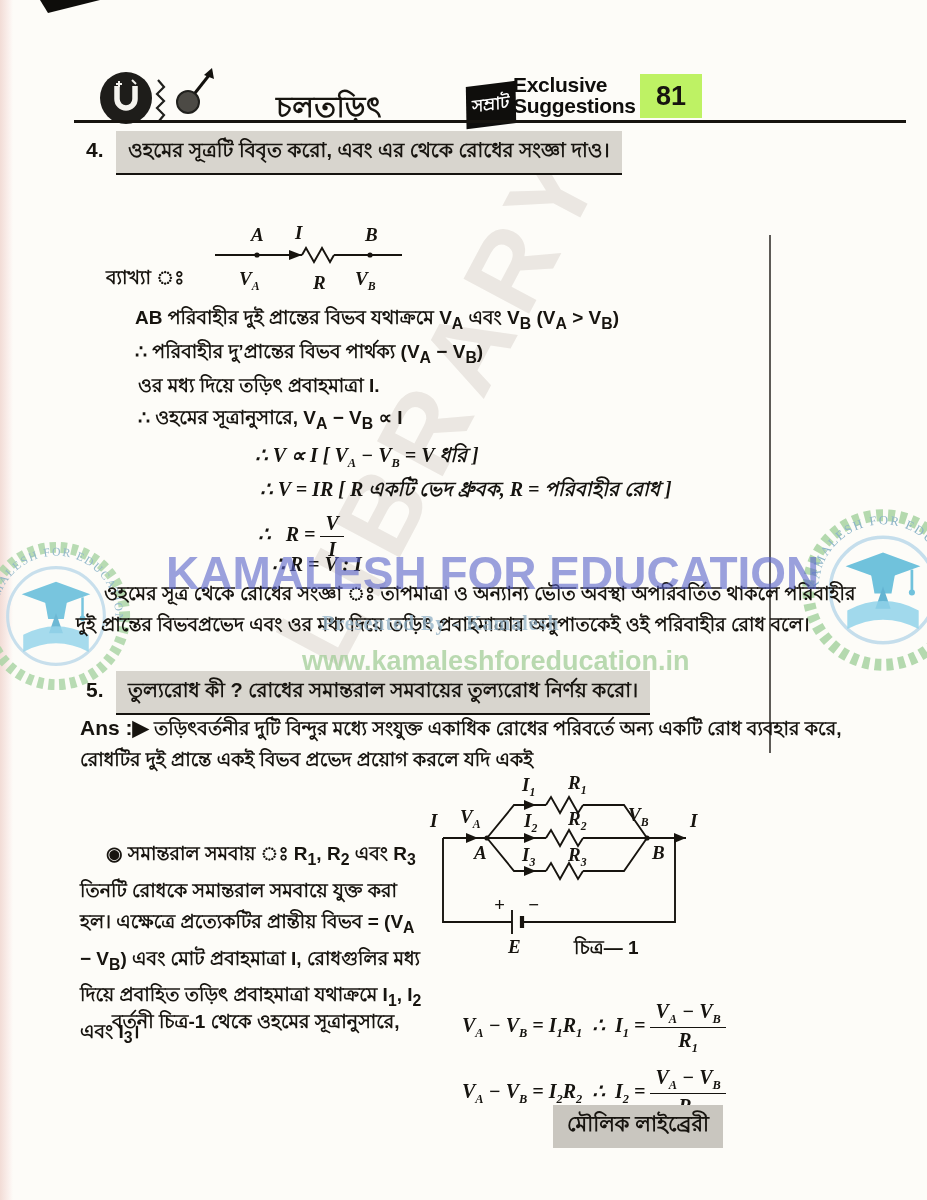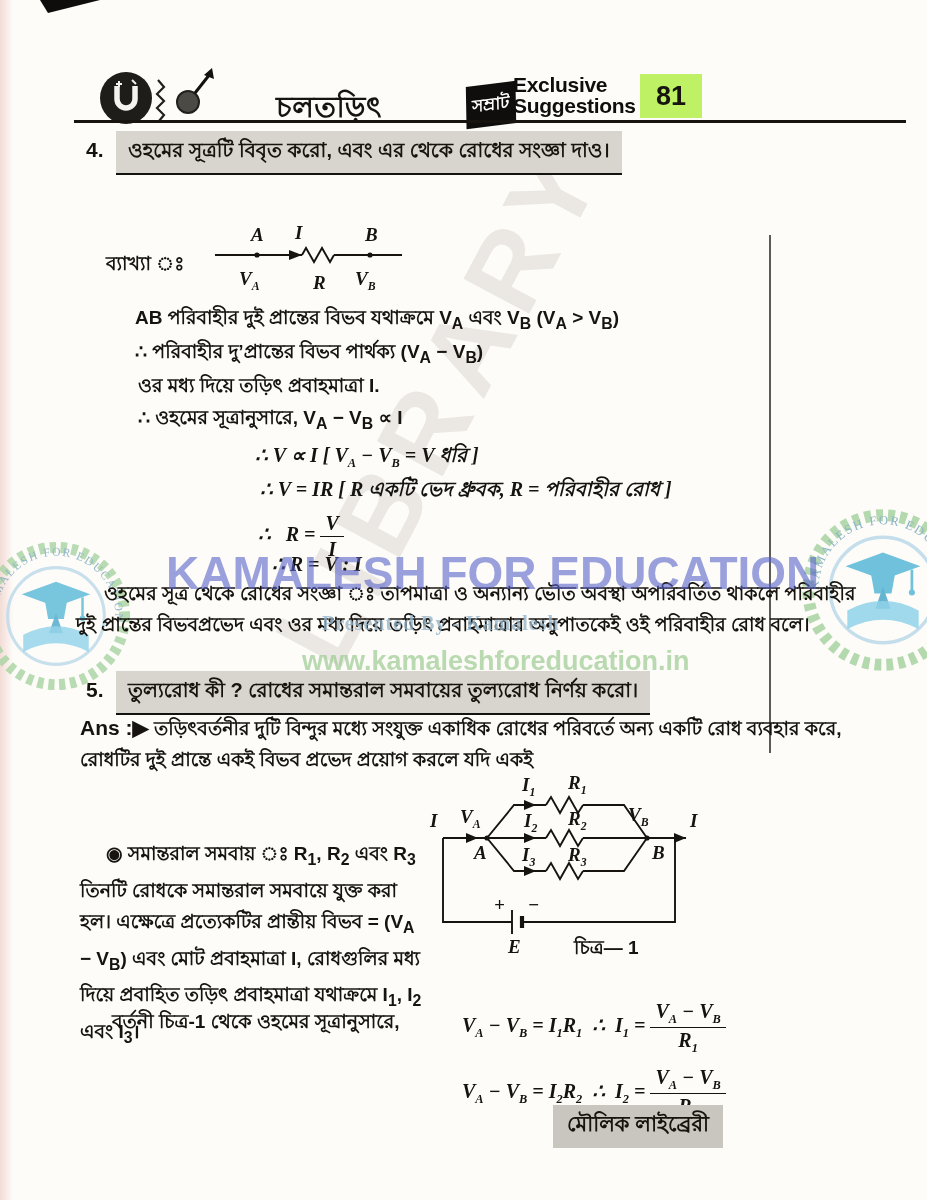--- a/index.html
+++ b/index.html
@@ -117,21 +117,21 @@
     <div>Exclusive</div>
     <div>Suggestions</div>
   </div>
   <div class="abs z2 page-num" style="left:640px;top:74px;">81</div>
   <div class="abs header-rule z2"></div>
 
   <div class="abs z2 qnum" style="left:86px;top:138px;">4.</div>
   <div class="abs z2 qbox" style="left:116px;top:131px;">ওহমের সূত্রটি বিবৃত করো, এবং এর থেকে রোধের সংজ্ঞা দাও।</div>
 
 
-  <div class="abs z2 bn bnh" style="left:106px;top:250px;font-family:Liberation Mono, monospace;">ব্যাখ্যা ঃ</div>
+  <div class="abs z2 bn bnh" style="left:106px;top:262px;">ব্যাখ্যা ঃ</div>
   <div class="abs z2" style="left:185px;top:228px;width:230px;height:78px;">
     <svg viewBox="0 0 230 78" width="230" height="78">
       <g stroke="#17140f" stroke-width="1.9" fill="none">
         <path d="M 30 27 H 117"></path>
         <path d="M 117 27 l 4 -7 l 8 14 l 8 -14 l 8 14 l 4 -7"></path>
         <path d="M 149 27 H 217"></path>
       </g>
       <polygon points="104,22 117,27 104,32" fill="#17140f"></polygon>
       <circle cx="72" cy="27" r="2.6" fill="#17140f"></circle>
       <circle cx="185" cy="27" r="2.6" fill="#17140f"></circle>

